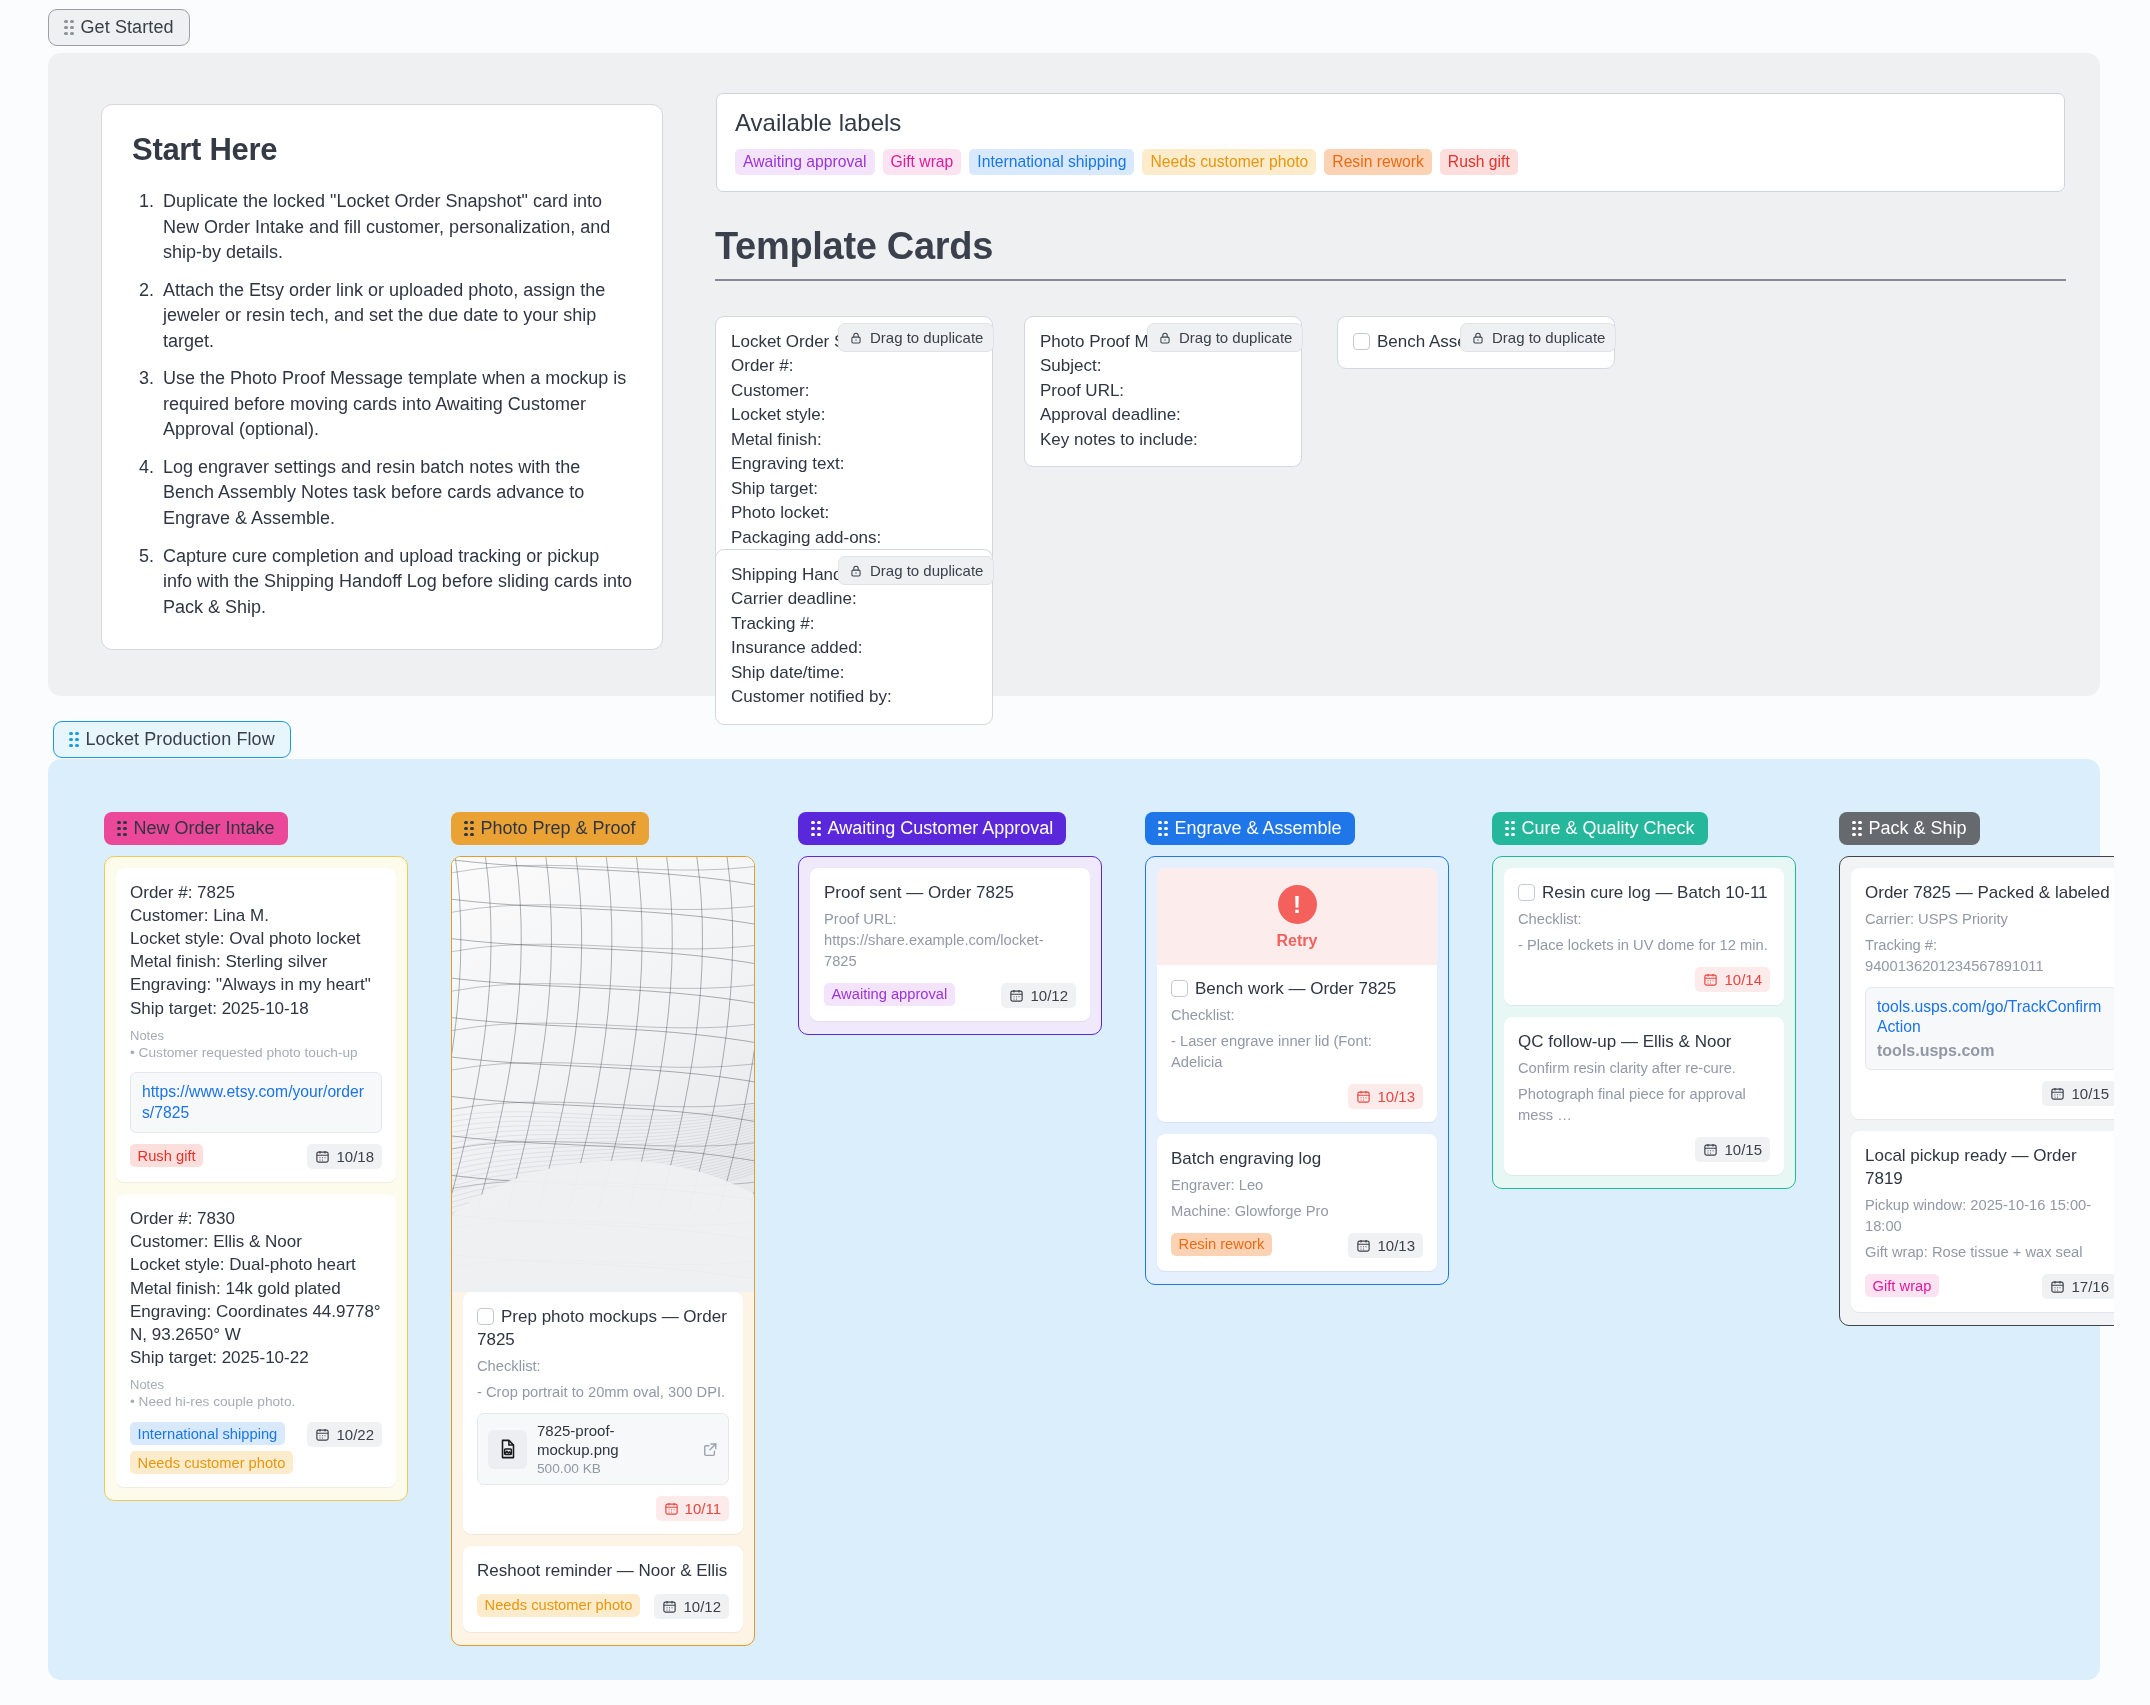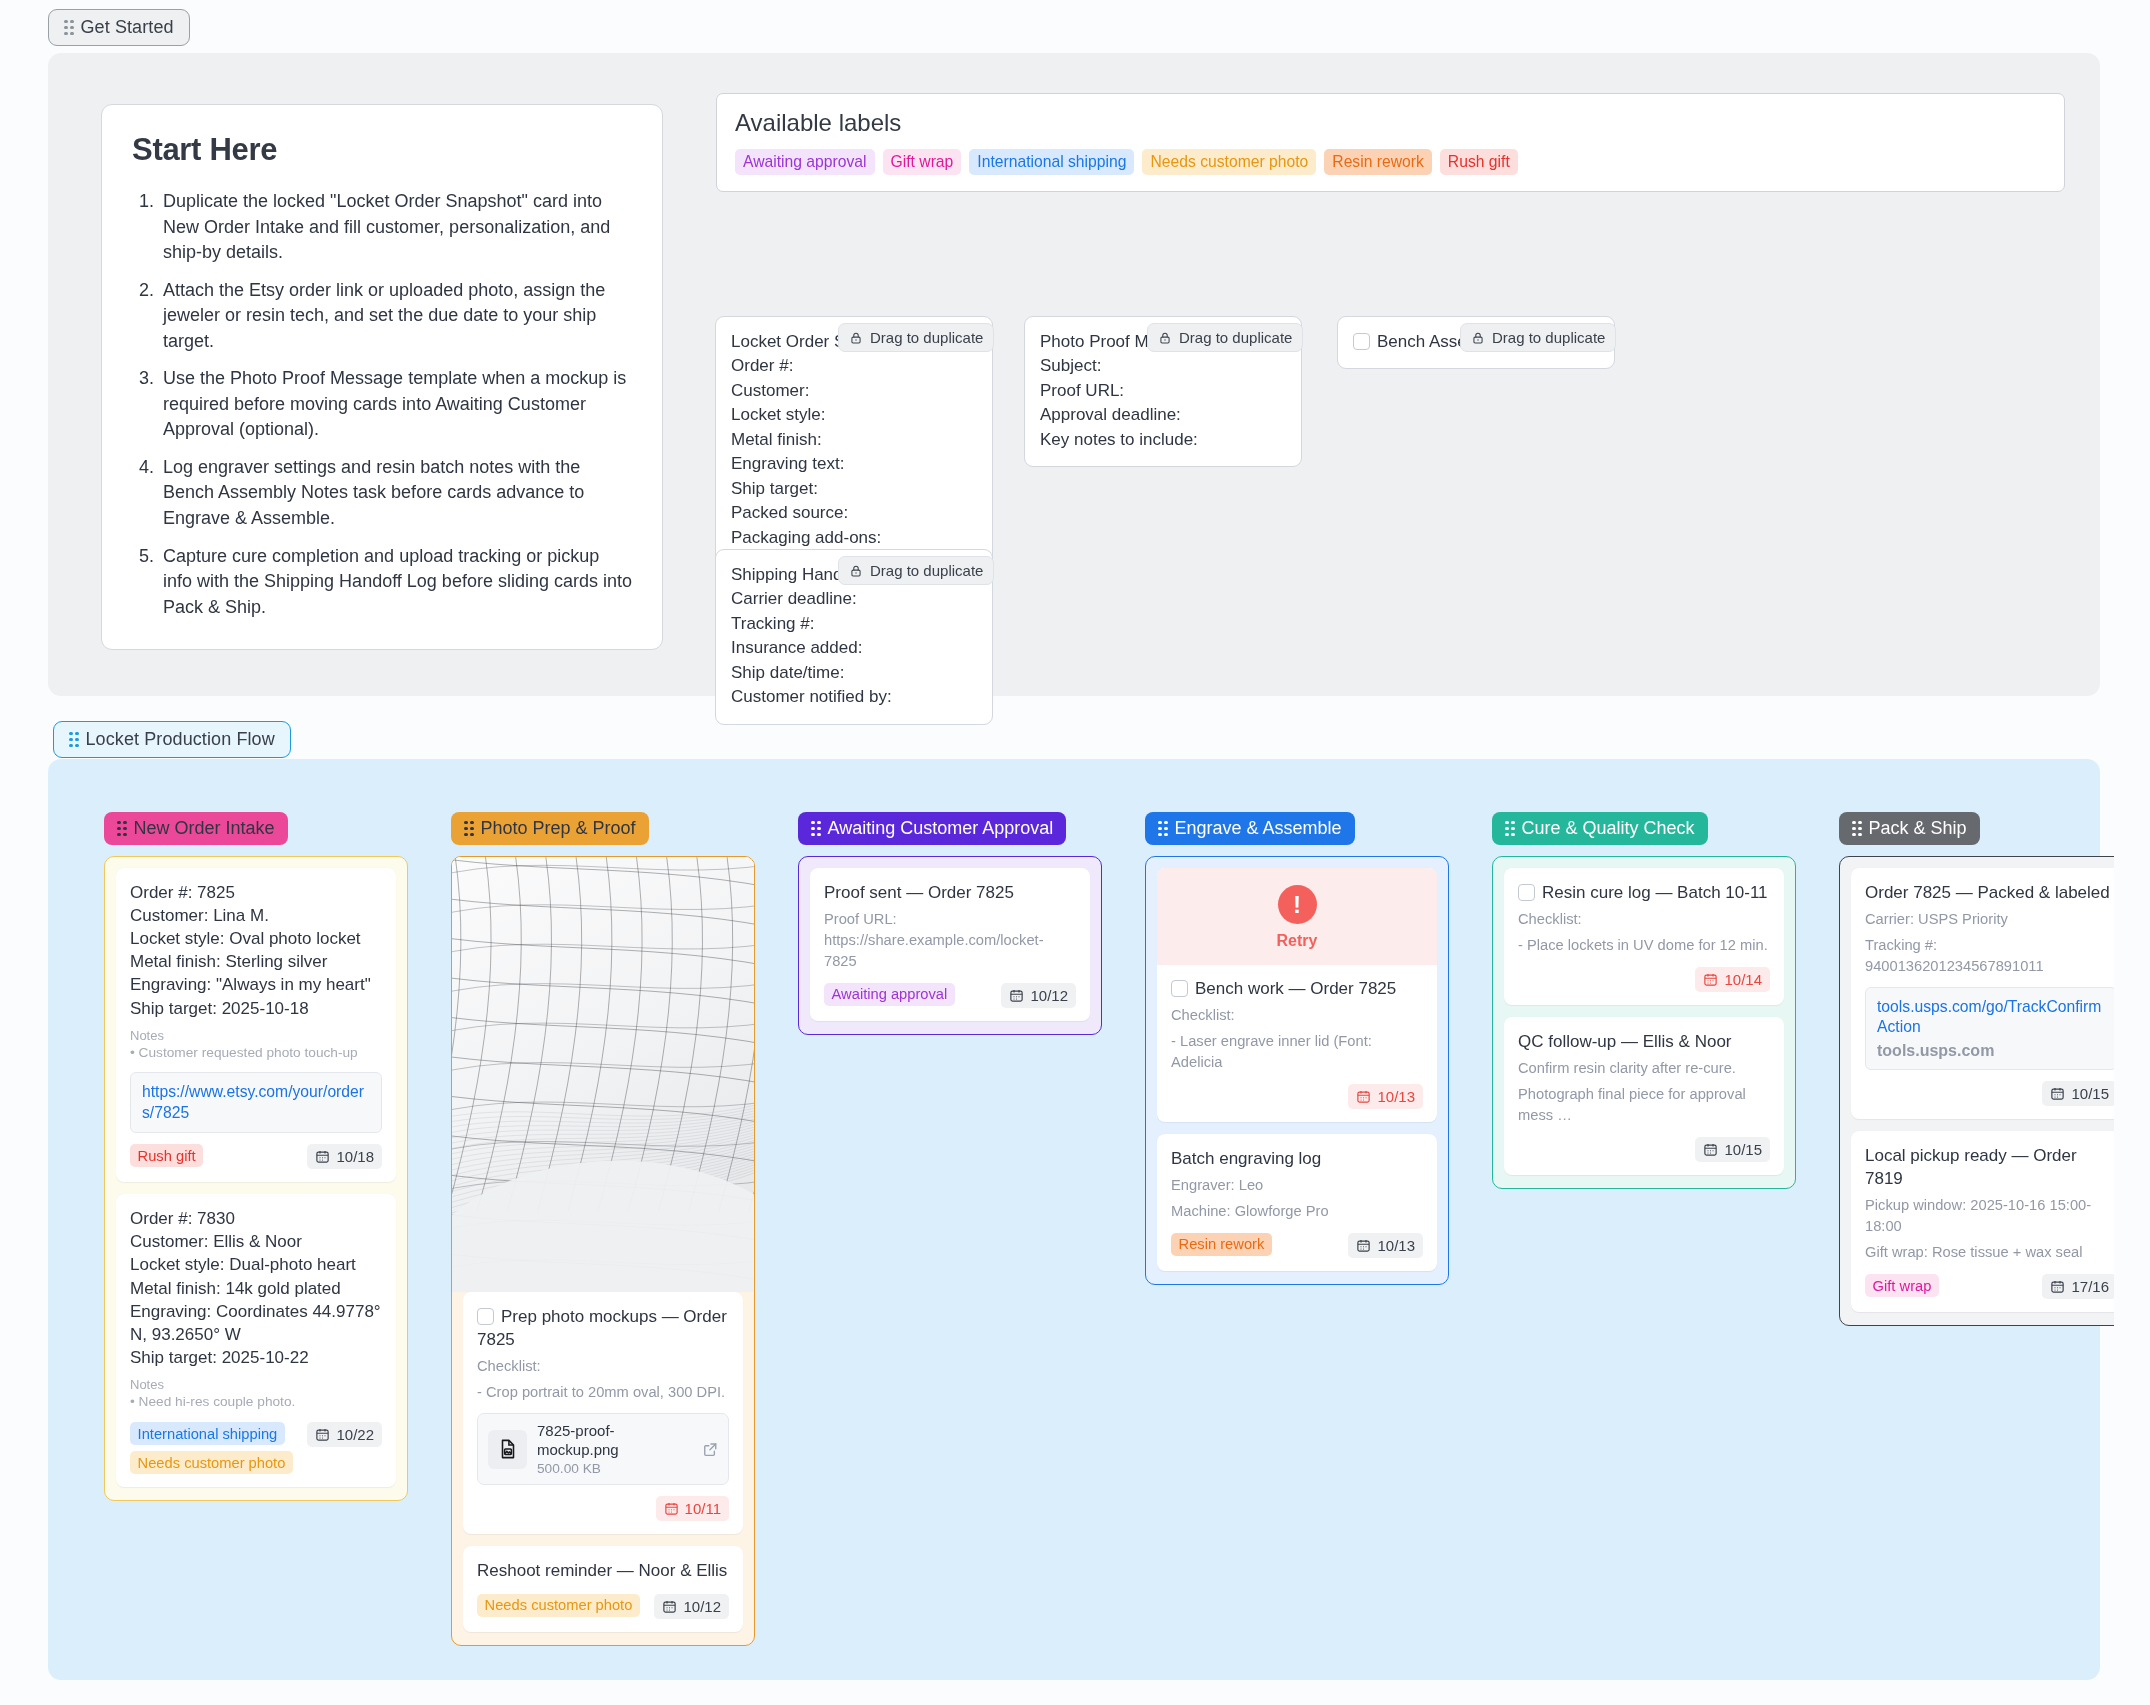--- a/index.html
+++ b/index.html
@@ -191,31 +191,32 @@
       <div class="label-row">
           <span class="lbl" style="background: rgb(243, 228, 251); color: rgb(155, 53, 214);">Awaiting approval</span>
           <span class="lbl" style="background: rgb(252, 227, 242); color: rgb(224, 25, 155);">Gift wrap</span>
           <span class="lbl" style="background: rgb(217, 233, 253); color: rgb(24, 120, 232);">International shipping</span>
           <span class="lbl" style="background: rgb(253, 236, 203); color: rgb(232, 150, 15);">Needs customer photo</span>
           <span class="lbl" style="background: rgb(251, 211, 180); color: rgb(234, 106, 20);">Resin rework</span>
           <span class="lbl" style="background: rgb(252, 222, 220); color: rgb(232, 49, 43);">Rush gift</span>
         </div>
     </div>
 
+    <div class="tpl-heading">Template Cards</div>
 
     <div class="tpl-area">
         <div class="tpl-card" style="left: 0px; top: 0px; width: 278px;">
           <div class="tl-line tl-title"><span>Locket Order Snapshot</span></div>
           <div class="tl-line">Order #:</div>
           <div class="tl-line">Customer:</div>
           <div class="tl-line">Locket style:</div>
           <div class="tl-line">Metal finish:</div>
           <div class="tl-line">Engraving text:</div>
           <div class="tl-line">Ship target:</div>
-          <div class="tl-line">Packed source:</div>
+          <div class="tl-line">Photo locket:</div>
           <div class="tl-line">Packaging add-ons:</div>
         </div>
         <div class="dup-badge" style="left: 123px; top: 7px;">
           <svg width="14" height="14" viewBox="0 0 24 24" fill="none" stroke="#3b414c" stroke-width="1.8">
             <rect x="5" y="10.5" width="14" height="10" rx="2"></rect>
             <path d="M8.2 10.5V7.6a3.8 3.8 0 0 1 7.6 0v2.9"></path>
             <circle cx="12" cy="15.4" r="1.1" fill="#3b414c" stroke="none"></circle>
           </svg>
           <span>Drag to duplicate</span>
         </div>

